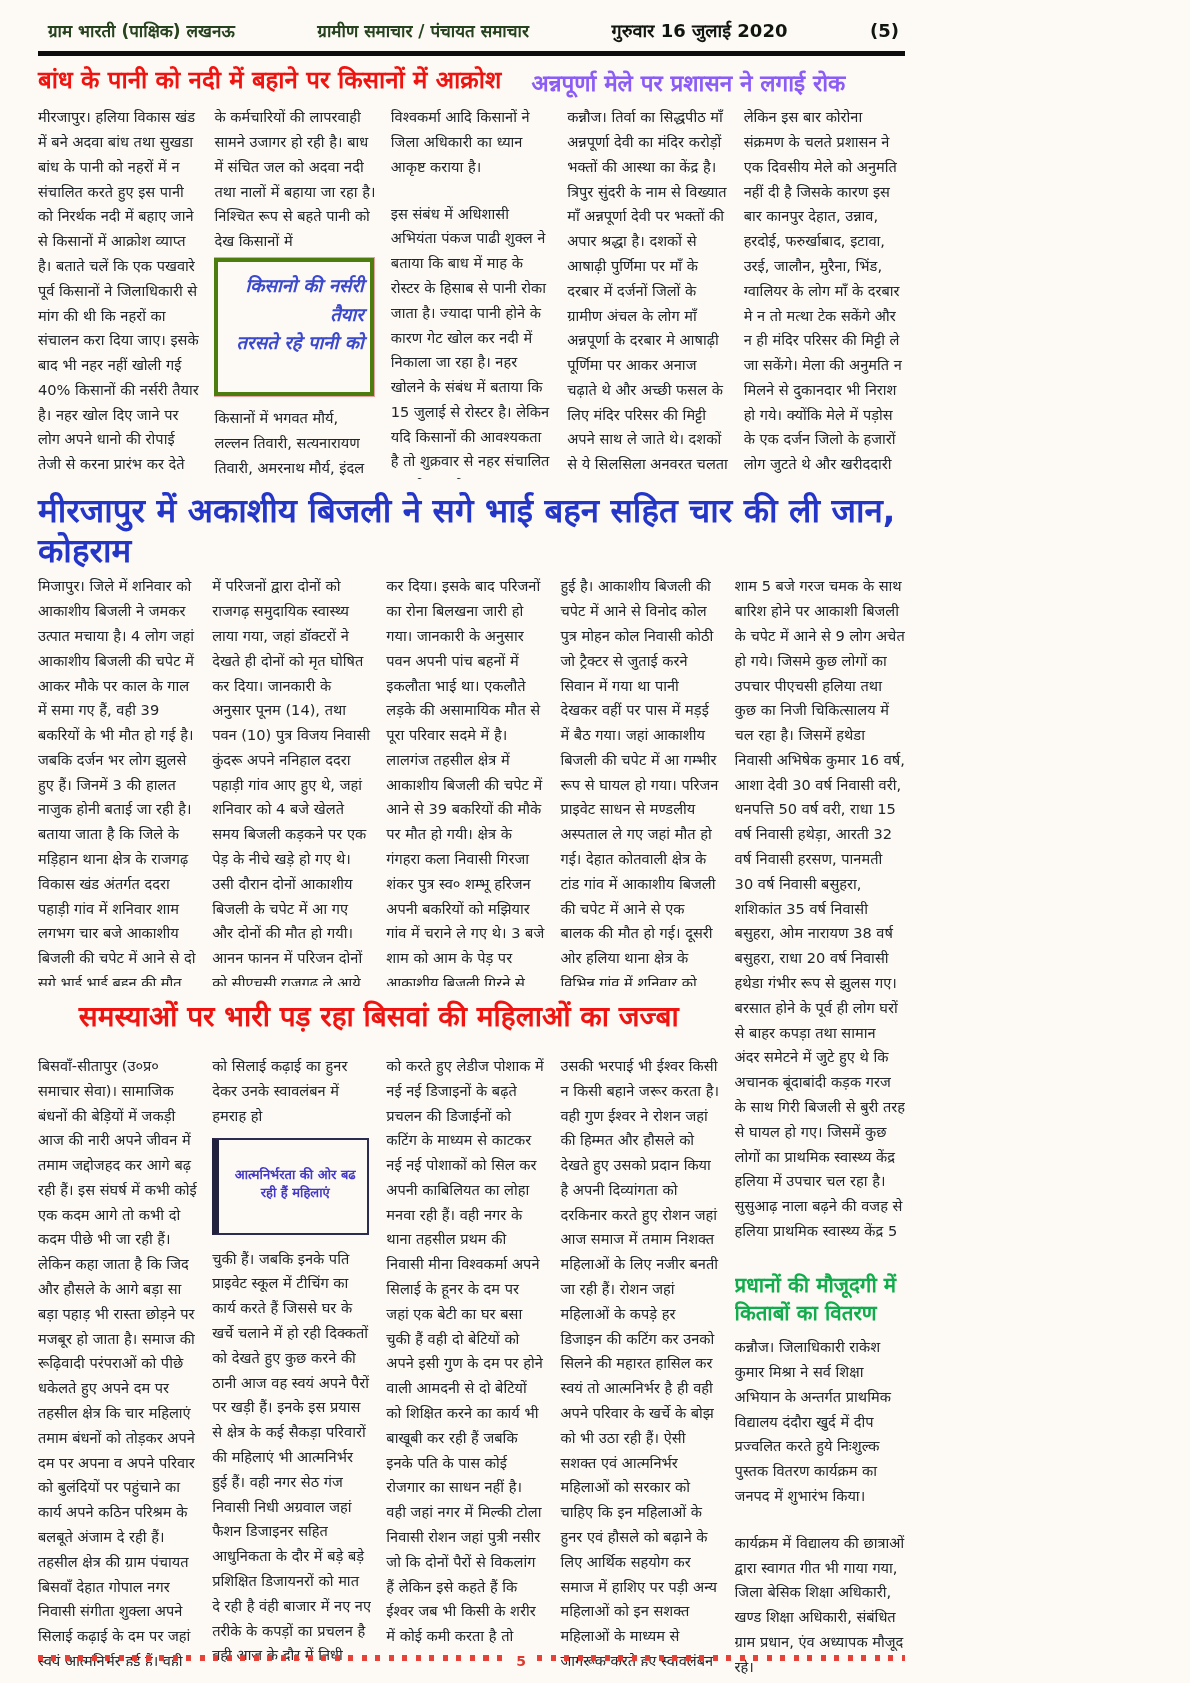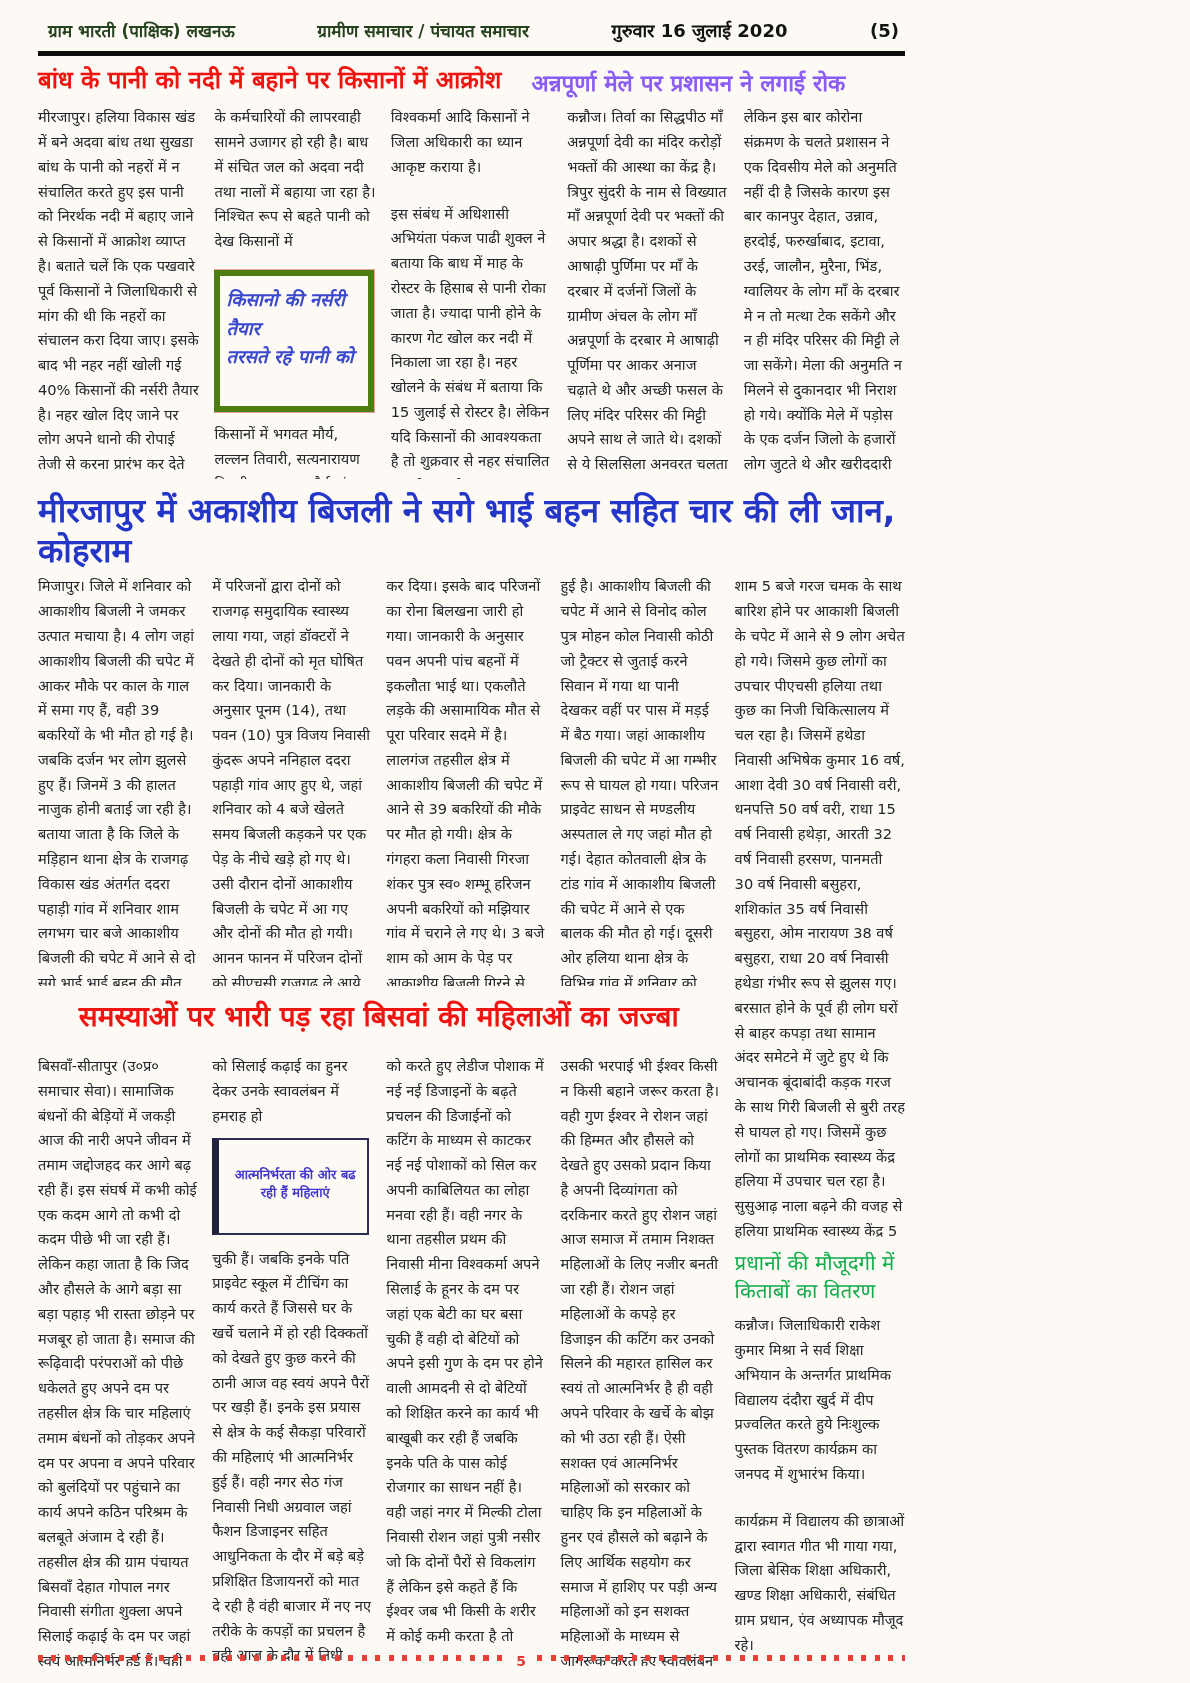--- a/index.html
+++ b/index.html
@@ -22,41 +22,41 @@
   .masthead .mh-item { font-size:17px; font-weight:bold; color:#27421f; white-space:nowrap; }
   .masthead .mh-date { color:#101510; font-size:18px; }
   .masthead .mh-page { color:#101510; font-size:18px; }
 
   
   .h-row1 { display:flex; align-items:flex-start; gap:18px; margin-top:10px; }
   .headline-red-1 { width:56%; font-size:24px; line-height:1.2; font-weight:bold; color:#ef1410; }
   .headline-blue-1 { width:44%; font-size:22.5px; line-height:1.25; font-weight:bold; color:#8b5cf6; padding-top:3px; }
   .headline-blue-big { margin:12px 0 4px; font-size:33px; font-weight:bold; color:#2436c8; line-height:1.2; }
   .headline-red-2 { margin:14px 0 20px; font-size:28px; font-weight:bold; color:#ef1410; line-height:1.2;text-align:center; }
-  .headline-green { margin:6px 0 8px; font-size:20.5px; font-weight:normal; color:#11ad4c; line-height:1.35; }
+  .headline-green { margin:28px 0 8px; font-size:20.5px; font-weight:bold; color:#11ad4c; line-height:1.35; }
 
   
   .cols { display:flex; gap:15px; }
   .col { flex:1 1 0; min-width:0; overflow:hidden; }
   .body-text { font-size:14.6px; line-height:24.8px; color:#20262a; }
   .body-text + .body-text { margin-top:22px; }
   .sec1 { height:374px; margin-top:8px; }
   .sec2-wrap { display:flex; gap:15px; align-items:stretch; }
   .sec2-left { flex:4 1 0; min-width:0; }
   .sec2-right { flex:1 1 0; min-width:0; overflow:hidden; }
   .sec2-cols { height:412px; }
   .sec3-cols { height:612px; }
 
   
   .inset-box1 {
-    margin:16px 2px 10px 0;
-    border:6px solid #4d7c0f;
+    margin:4px 2px 10px 0;
+    border:4px solid #4d7c0f;
     box-shadow:0 0 0 1px #e8a0a0;
     padding:10px 6px 34px;
-    text-align:left;
+    text-align:right;
   }
   .inset-box1 .box-line { font-size:18.5px; font-weight:bold; font-style:italic; color:#3b49ce; line-height:1.55; }
   .inset-box2 {
     margin:10px 2px 12px 0;
     border:2px solid #2c2c50;
     border-left:7px solid #22223f;
     padding:26px 8px 30px 12px;
     text-align:center;
   }
   .inset-box2 .box-line { font-size:13px; font-weight:bold; color:#4338c9; line-height:1.4; }

